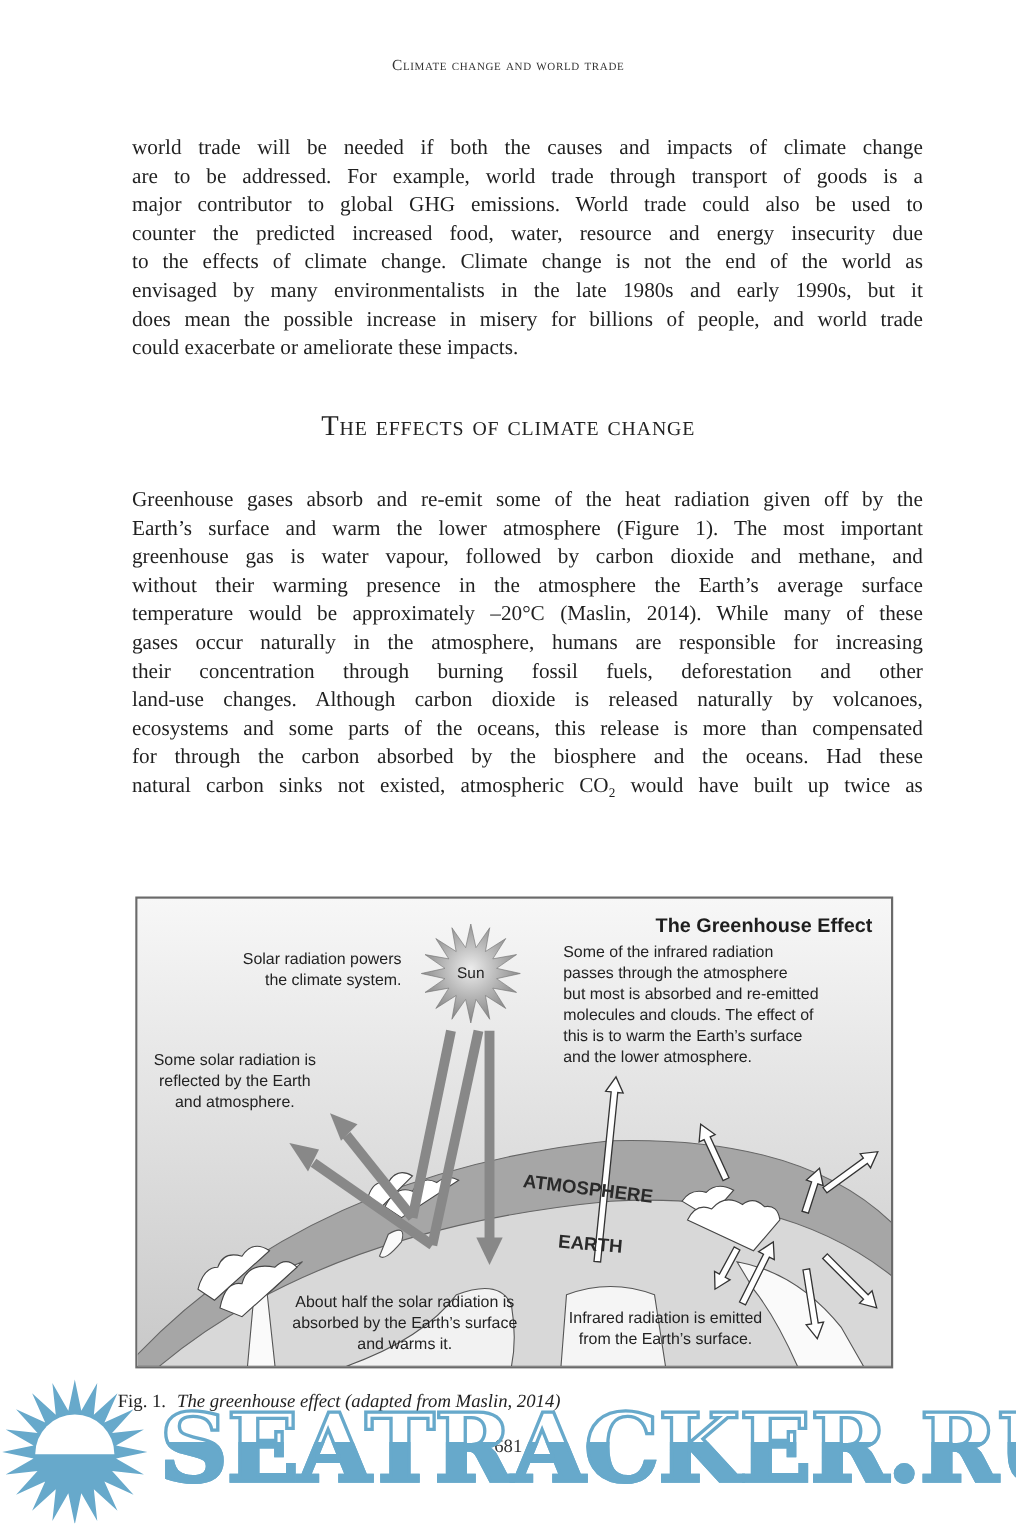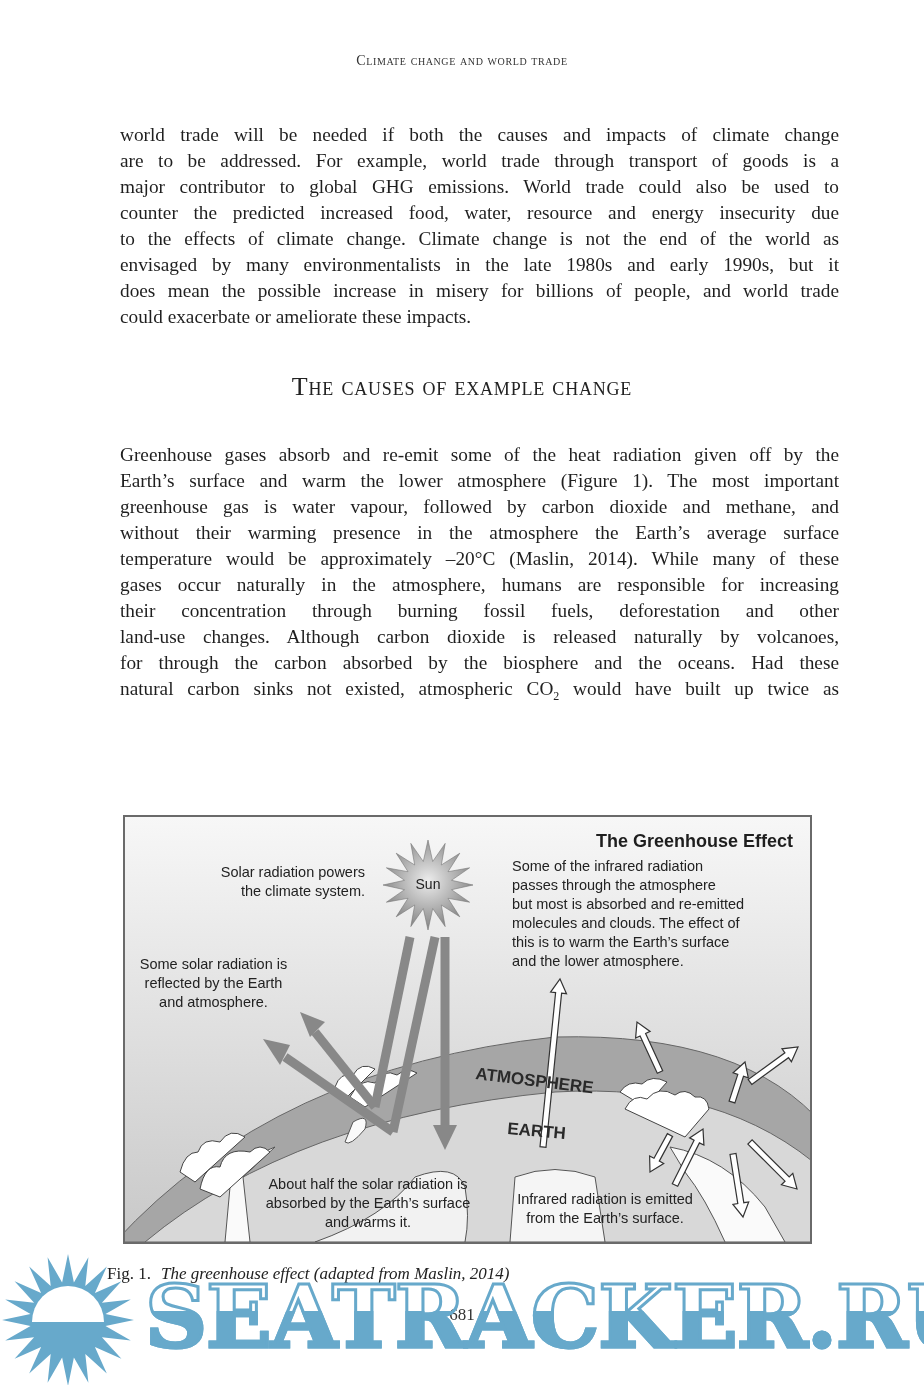--- a/index.html
+++ b/index.html
@@ -43,31 +43,32 @@
   <span class="line">world trade will be needed if both the causes and impacts of climate change</span>
   <span class="line">are to be addressed. For example, world trade through transport of goods is a</span>
   <span class="line">major contributor to global GHG emissions. World trade could also be used to</span>
   <span class="line">counter the predicted increased food, water, resource and energy insecurity due</span>
   <span class="line">to the effects of climate change. Climate change is not the end of the world as</span>
   <span class="line">envisaged by many environmentalists in the late 1980s and early 1990s, but it</span>
   <span class="line">does mean the possible increase in misery for billions of people, and world trade</span>
   <span class="line last">could exacerbate or ameliorate these impacts.</span>
 </div>
 
-<div class="section-title">The causes of example change</div>
+<div class="section-title">The effects of climate change</div>
 
 <div class="para" id="p2">
   <span class="line">Greenhouse gases absorb and re-emit some of the heat radiation given off by the</span>
   <span class="line">Earth’s surface and warm the lower atmosphere (Figure 1). The most important</span>
   <span class="line">greenhouse gas is water vapour, followed by carbon dioxide and methane, and</span>
   <span class="line">without their warming presence in the atmosphere the Earth’s average surface</span>
   <span class="line">temperature would be approximately –20°C (Maslin, 2014). While many of these</span>
   <span class="line">gases occur naturally in the atmosphere, humans are responsible for increasing</span>
   <span class="line">their concentration through burning fossil fuels, deforestation and other</span>
   <span class="line">land-use changes. Although carbon dioxide is released naturally by volcanoes,</span>
+  <span class="line">ecosystems and some parts of the oceans, this release is more than compensated</span>
   <span class="line">for through the carbon absorbed by the biosphere and the oceans. Had these</span>
   <span class="line"><span>natural carbon sinks not existed, atmospheric CO</span><sub>2</sub><span> would have built up twice as</span></span>
 </div>
 
 <div class="figure">
   <svg width="685" height="425" viewBox="0 0 685 425">
     <defs>
       <linearGradient id="sky" x1="0" y1="0" x2="0" y2="1">
         <stop offset="0" stop-color="#f7f7f7"></stop>
         <stop offset="1" stop-color="#c8c8c8"></stop>

